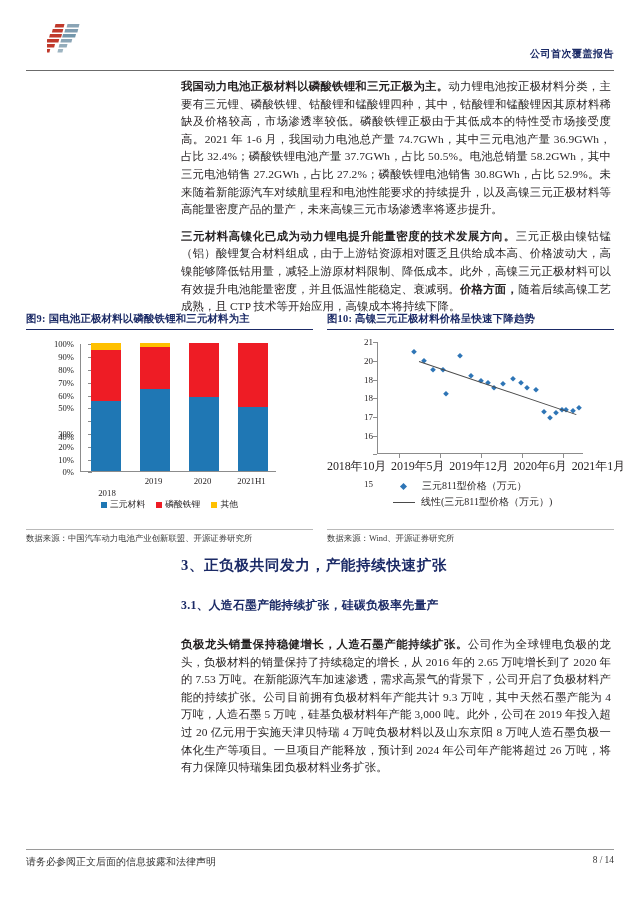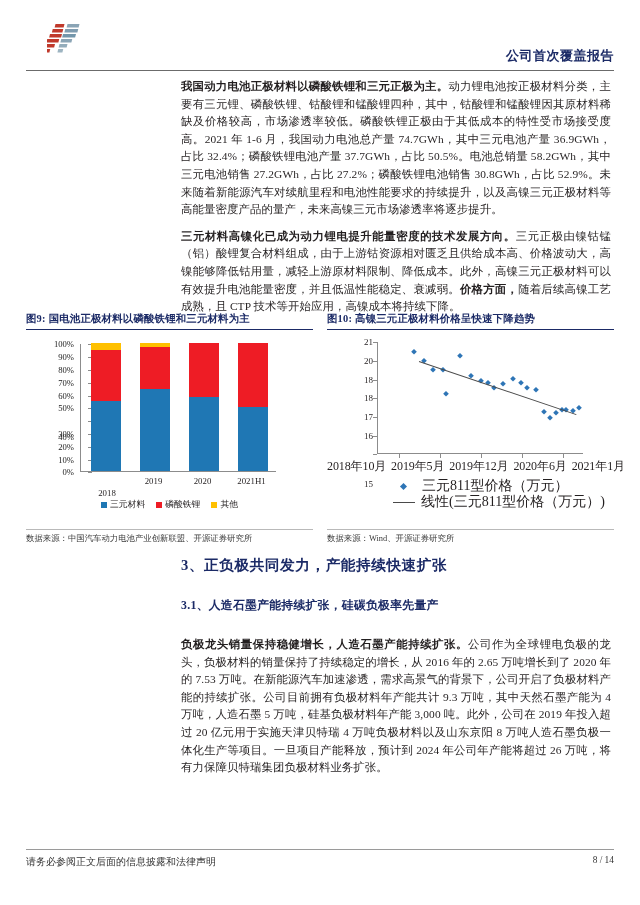--- a/index.html
+++ b/index.html
@@ -48,21 +48,21 @@
     font-size: 25px;
     font-weight: bold;
     letter-spacing: 1px;
     color: #231f20;
     line-height: 1;
   }
   .header-right {
     position: absolute;
     right: 26px;
     top: 47px;
-    font-size: 13px;
+    font-size: 10px;
     font-weight: bold;
     color: #1b2a66;
     letter-spacing: .5px;
   }
   .header-rule {
     position: absolute;
     left: 26px;
     right: 26px;
     top: 70px;
     height: 1px;
@@ -250,21 +250,21 @@
     text-align: center;
     font-size: 12px;
     white-space: nowrap;
     letter-spacing: -.1px;
   }
   .sc-legend {
     position: absolute;
     left: 0;
     top: 142px;
     width: 287px;
-    font-size: 14px;
+    font-size: 10px;
   }
   .sc-lg-row {
     display: flex;
     align-items: center;
     justify-content: flex-start;
     gap: 6px;
     padding-left: 66px;
     height: 16px;
   }
   .sc-lg-dot {

